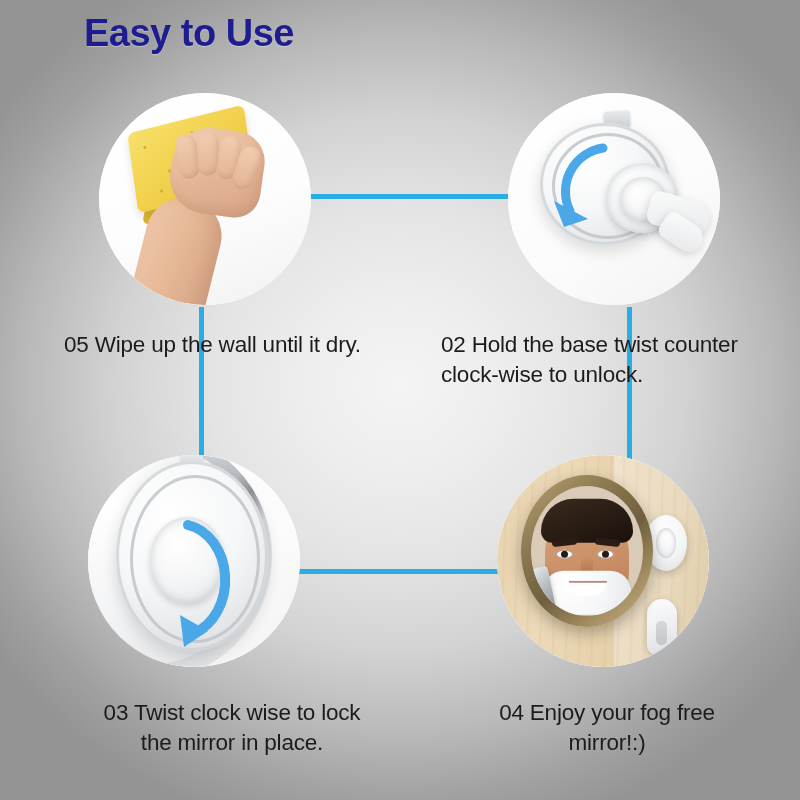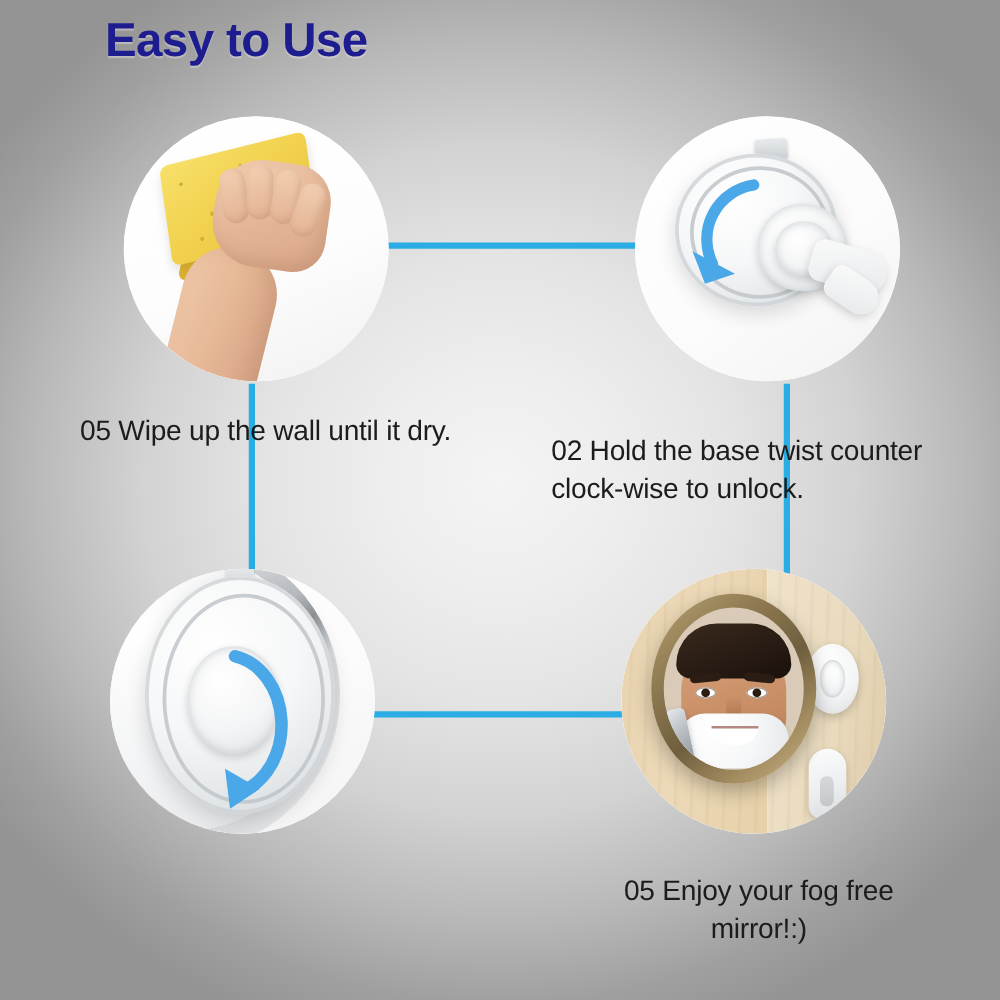--- a/index.html
+++ b/index.html
@@ -333,21 +333,21 @@
   .caption {
     position: absolute;
     font-size: 22.5px;
     color: #1c1c1c;
     line-height: 1.35;
     font-family: "Liberation Sans", sans-serif;
     letter-spacing: -0.2px;
     white-space: pre-line;
   }
   .caption.c1 { left: 64px;  top: 330px; }
-  .caption.c2 { left: 441px; top: 330px; margin-top: 16px; }
+  .caption.c2 { left: 441px; top: 330px; }
   .caption.c3 { left: 72px;  top: 698px; text-align: center; width: 320px; }
   .caption.c4 { left: 452px; top: 698px; text-align: center; width: 310px; }
 </style>
 </head>
 <body>
 
 <div id="infographic">
 
   <div class="title">Easy to Use</div>
 
@@ -446,17 +446,19 @@
         </div>
       </div>
     </div>
   </div>
 
   <div class="caption c1">05 Wipe up the wall until it dry.</div>
 
   <div class="caption c2">02 Hold the base twist counter
 clock-wise to unlock.</div>
 
-
-  <div class="caption c4">05 Enjoy your fog free
+  <div class="caption c3">03 Twist clock wise to lock
+the mirror in place.</div>
+
+  <div class="caption c4">04 Enjoy your fog free
 mirror!:)</div>
 
 </div>
 
 </body></html>

